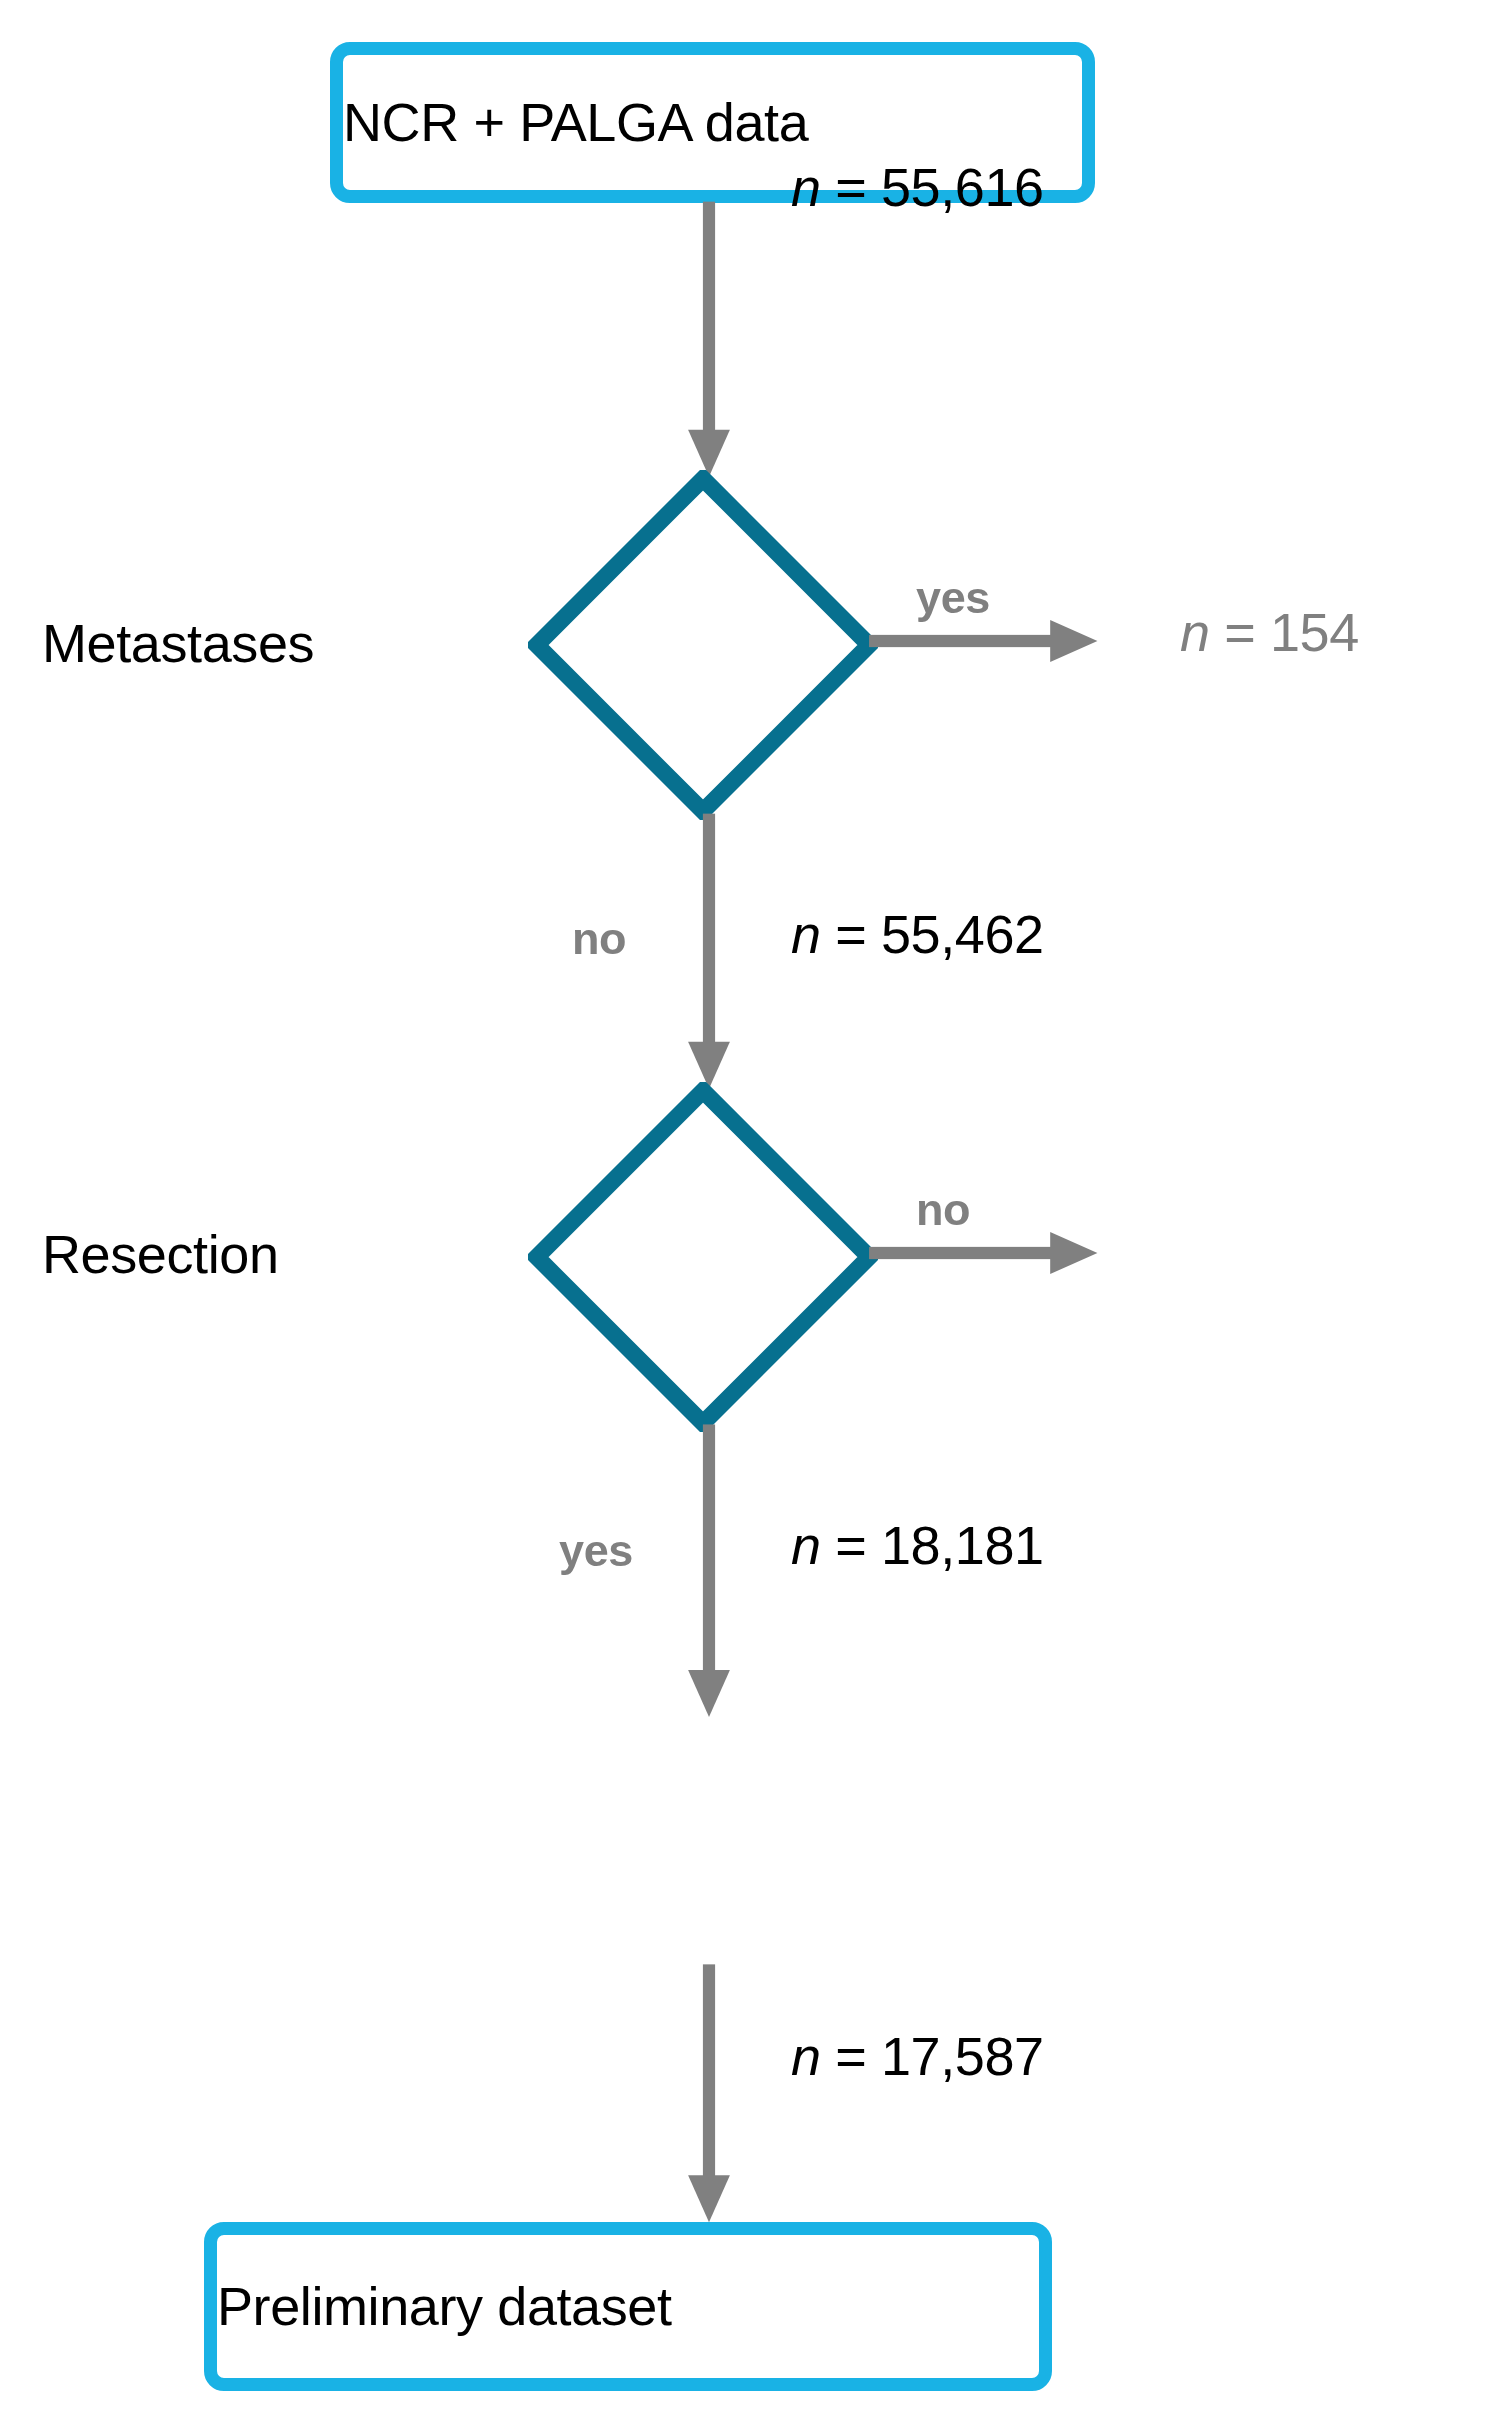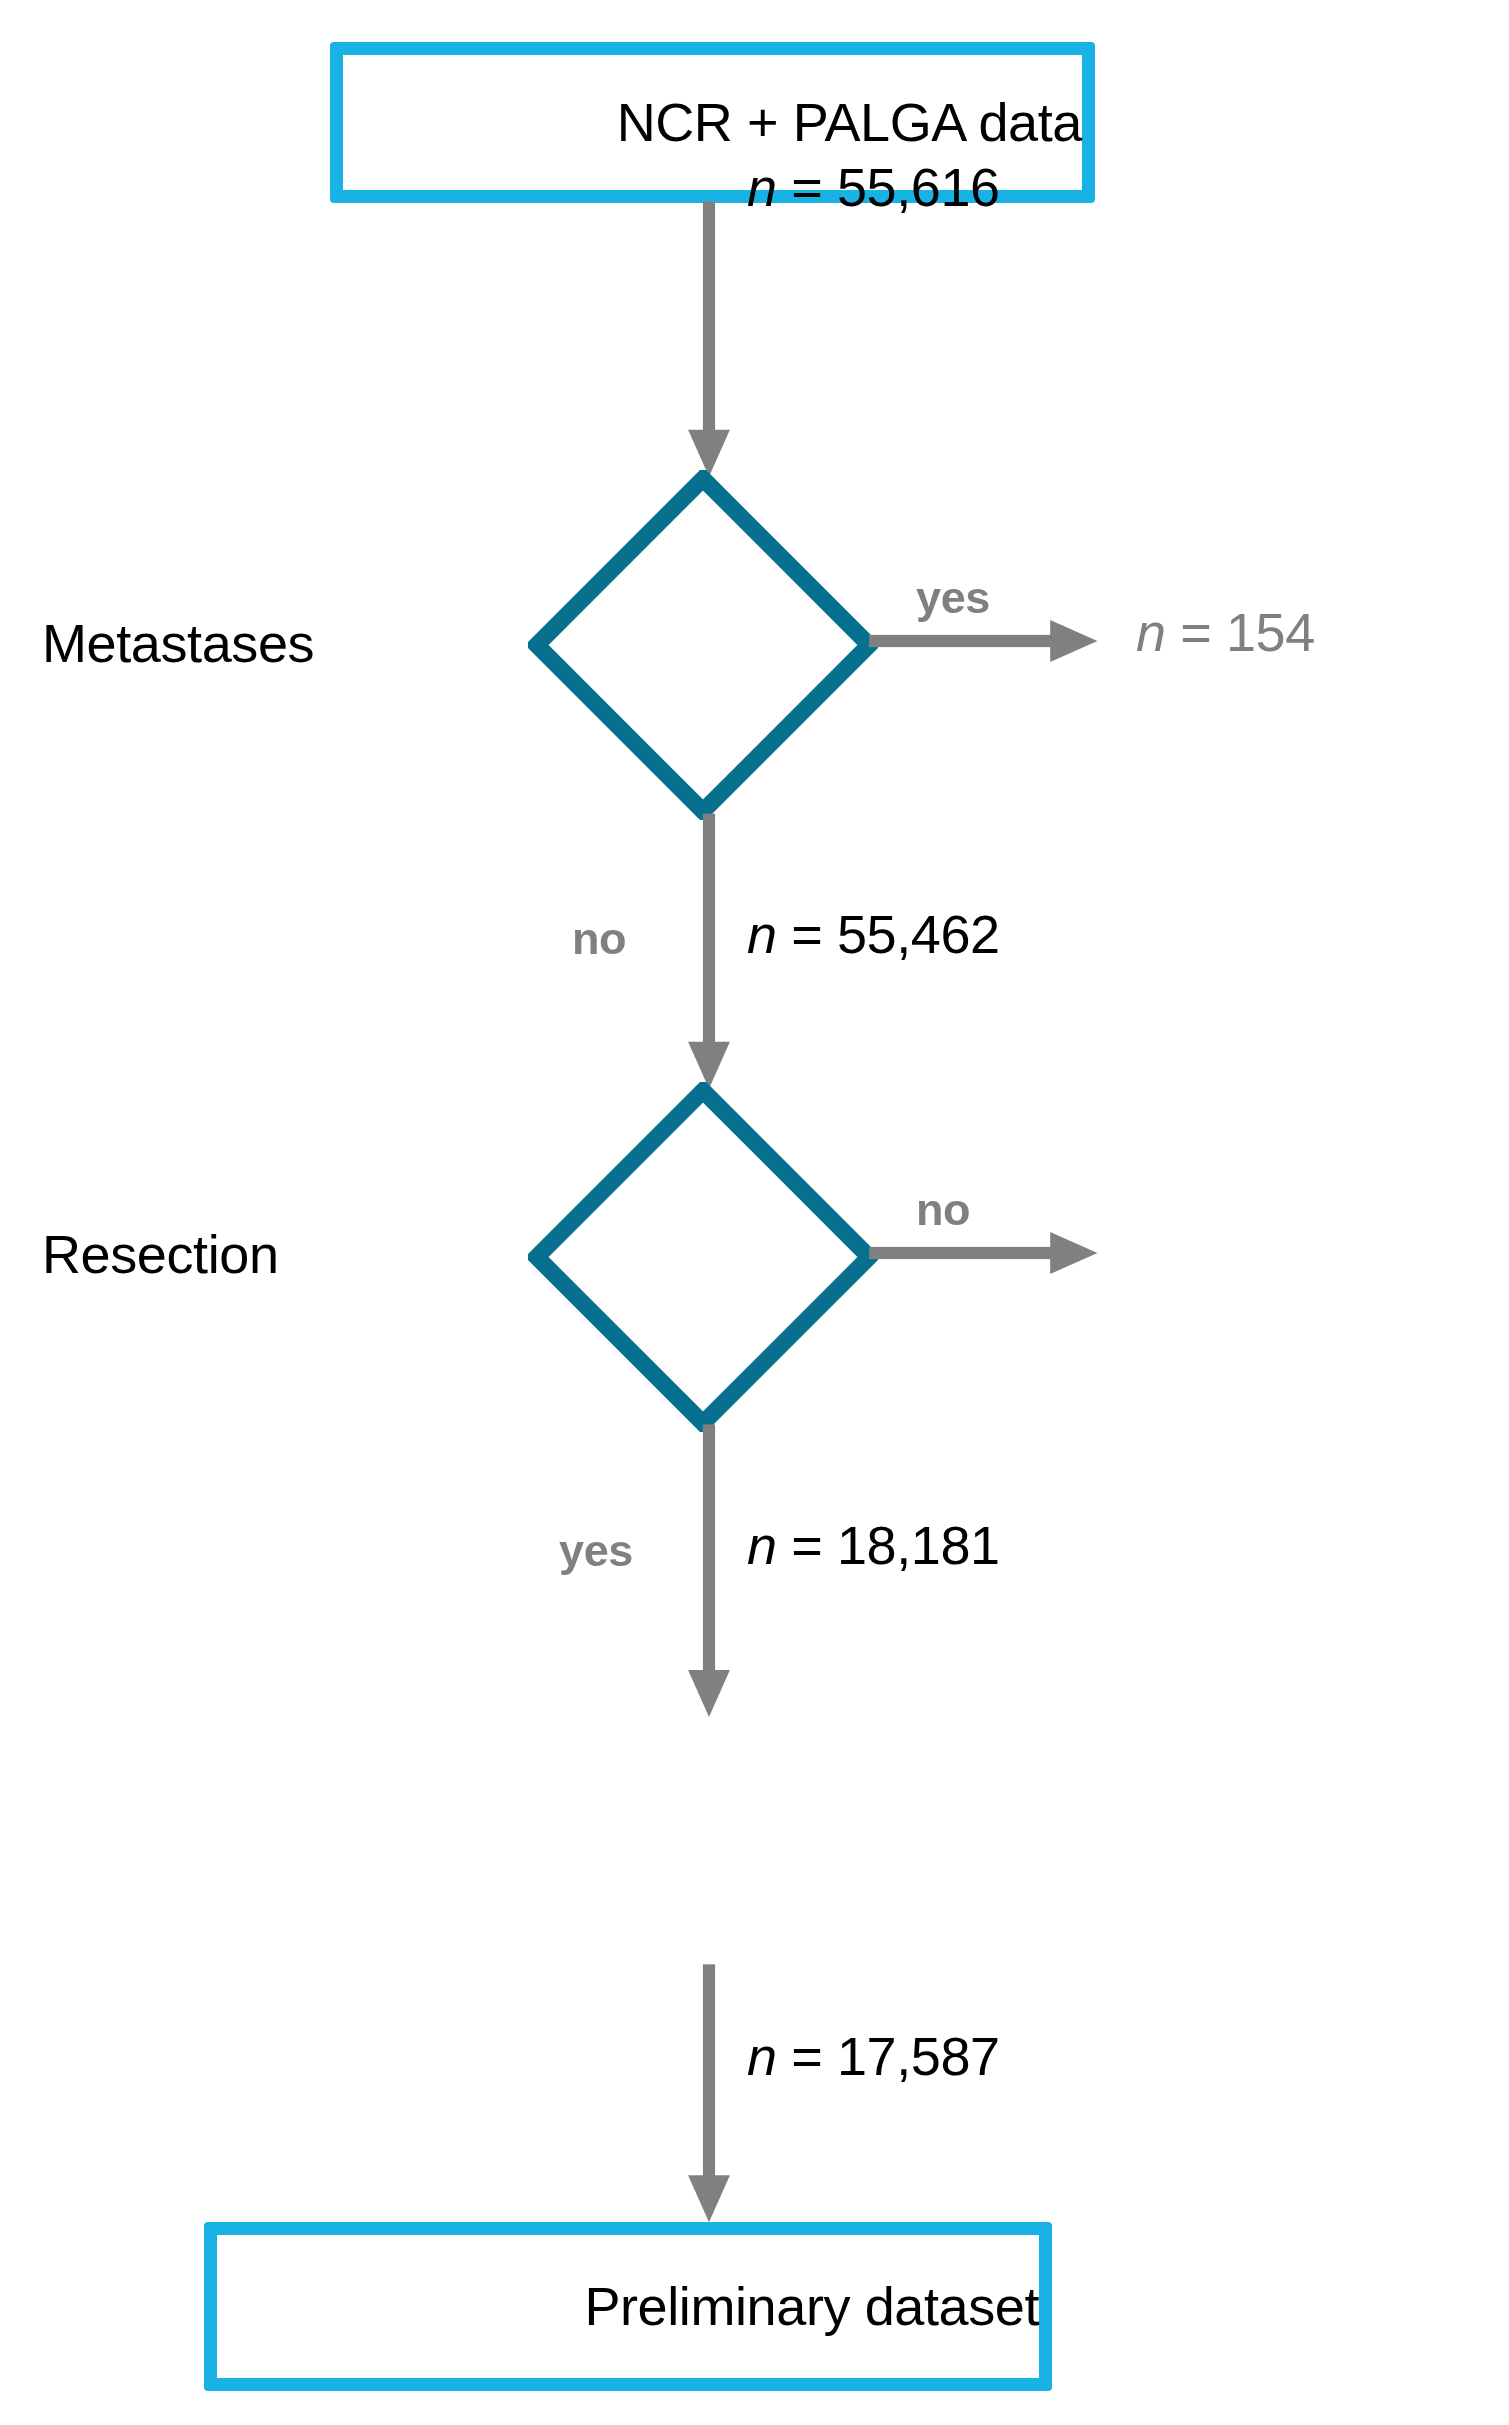--- a/index.html
+++ b/index.html
@@ -18,25 +18,25 @@
     overflow: hidden;
   }
   .abs { position: absolute; }
 
   
   .terminator {
     box-sizing: border-box;
     border-style: solid;
     border-color: #19B2E5;
     border-width: 13px;
-    border-radius: 4px;
+    border-radius: 20px;
     background: #ffffff;
     display: flex;
     align-items: center;
-    justify-content: flex-end;
+    justify-content: flex-start;
     text-align: center;
   }
   .terminator .label {
     font-size: 54px;
     color: #000000;
     line-height: 1.15;
     letter-spacing: -0.4px;
     white-space: nowrap;
   }
 
@@ -68,20 +68,21 @@
     white-space: nowrap;
     letter-spacing: -0.4px;
   }
 
   
   .nval {
     font-size: 54px;
     color: #000000;
     white-space: nowrap;
     letter-spacing: -0.4px;
+    margin-left: 44px;
   }
   .nval .it { font-style: italic; }
   .nval.muted { color: #808080; }
 
   
   .branch {
     font-size: 45px;
     font-weight: bold;
     color: #808080;
     white-space: nowrap;

